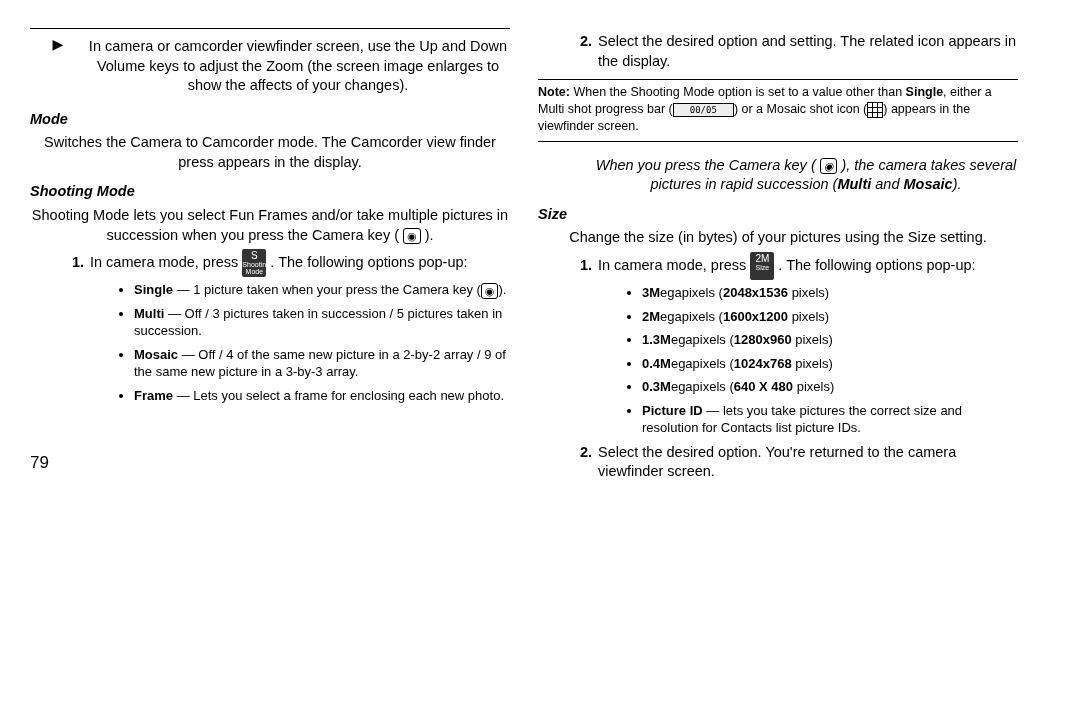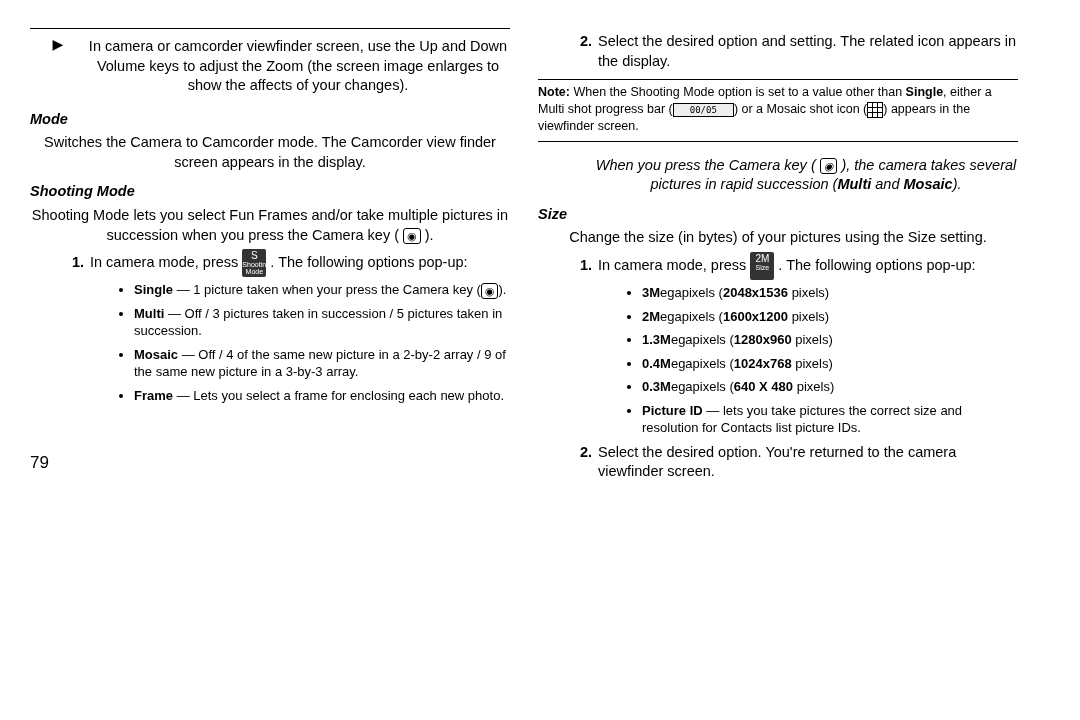--- a/index.html
+++ b/index.html
@@ -122,21 +122,21 @@
     <hr class="hr-thin">
 
     <div class="arrow-row">
       <div class="arrow-cell">▶</div>
       <div style="flex:1">
         <p>In camera or camcorder viewfinder screen, use the Up and Down Volume keys to adjust the Zoom (the screen image enlarges to show the affects of your changes).</p>
       </div>
     </div>
 
     <div class="section-title">Mode</div>
-    <p>Switches the Camera to Camcorder mode. The Camcorder view finder screen appears in the display.</p>
+    <p>Switches the Camera to Camcorder mode. The Camcorder view finder press appears in the display.</p>
 
     <div class="section-title">Shooting Mode</div>
     <p>
       <span>Shooting Mode lets you select Fun Frames and/or take multiple pictures in succession when you press the Camera key (</span>
       <span class="icon-cam">◉</span>
       <span>).</span>
     </p>
 
     <ol class="numlist">
       <li>

